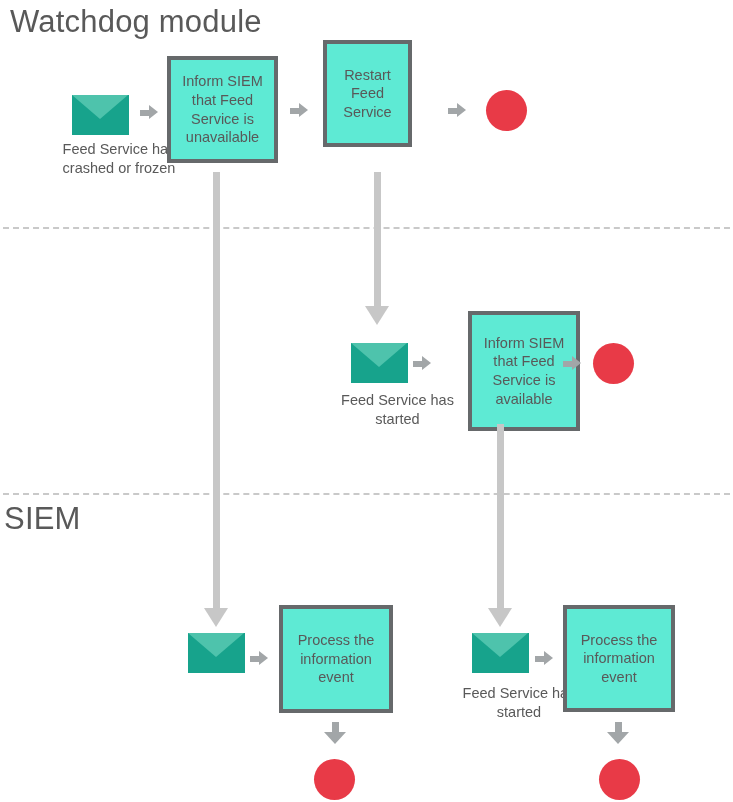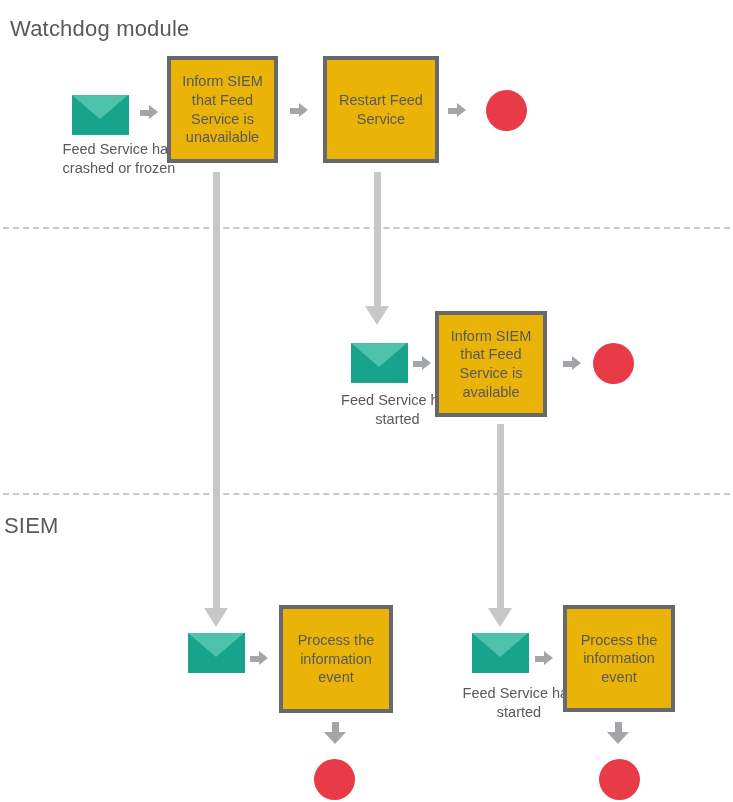--- a/index.html
+++ b/index.html
@@ -6,38 +6,37 @@
   body { font-family: "Liberation Sans", sans-serif; }
   .canvas {
     position: relative;
     width: 733px;
     height: 802px;
     background: var(--background, #ffffff);
     overflow: hidden;
   }
   .lane-title {
     position: absolute;
-    font-size: 22px;
+    font-size: 31px;
     color: var(--text, #595959);
     white-space: nowrap;
     letter-spacing: 0.2px;
-    margin-top: 12px;
   }
   .separator {
     position: absolute;
     left: 3px;
     right: 3px;
     height: 0;
     border-top: 2px dashed var(--separator, #c9c9c9);
   }
   .task-box {
     position: absolute;
     box-sizing: border-box;
     border: 4px solid var(--box-border, #66696b);
-    background: #eab308;
+    background: #5eead4;
     display: flex;
     align-items: center;
     justify-content: flex-end;
     text-align: center;
     font-size: 14.5px;
     line-height: 1.28;
     color: var(--text, #595959);
     padding: 4px;
   }
   .node-label {
@@ -131,21 +130,21 @@
 
   <div class="task-box" style="left:167px; top:56px; width:111px; height:107px;">
     <span>Inform SIEM that Feed Service is unavailable</span>
   </div>
 
   <div class="h-arrow" style="left:290px; top:103px;">
     <span class="shaft"></span>
     <span class="head"></span>
   </div>
 
-  <div class="task-box" style="left:323px; top:56px; width:116px; height:107px;">
+  <div class="task-box" style="left:323px; top:40px; width:89px; height:107px;">
     <span>Restart Feed Service</span>
   </div>
 
   <div class="h-arrow" style="left:448px; top:103px;">
     <span class="shaft"></span>
     <span class="head"></span>
   </div>
 
   <div class="end-circle" style="left:486px; top:90px;"></div>
 
@@ -162,21 +161,21 @@
   <div class="envelope" style="left:351px; top:343px;">
     <div class="flap"></div>
   </div>
   <div class="node-label" style="left:316px; top:391px; width:125px;">Feed Service has started</div>
 
   <div class="h-arrow" style="left:413px; top:356px;">
     <span class="shaft"></span>
     <span class="head"></span>
   </div>
 
-  <div class="task-box" style="left:435px; top:311px; width:112px; height:106px;">
+  <div class="task-box" style="left:468px; top:311px; width:112px; height:120px;">
     <span>Inform SIEM that Feed Service is available</span>
   </div>
 
   <div class="h-arrow" style="left:563px; top:356px;">
     <span class="shaft"></span>
     <span class="head"></span>
   </div>
 
   <div class="end-circle" style="left:593px; top:343px;"></div>
 

